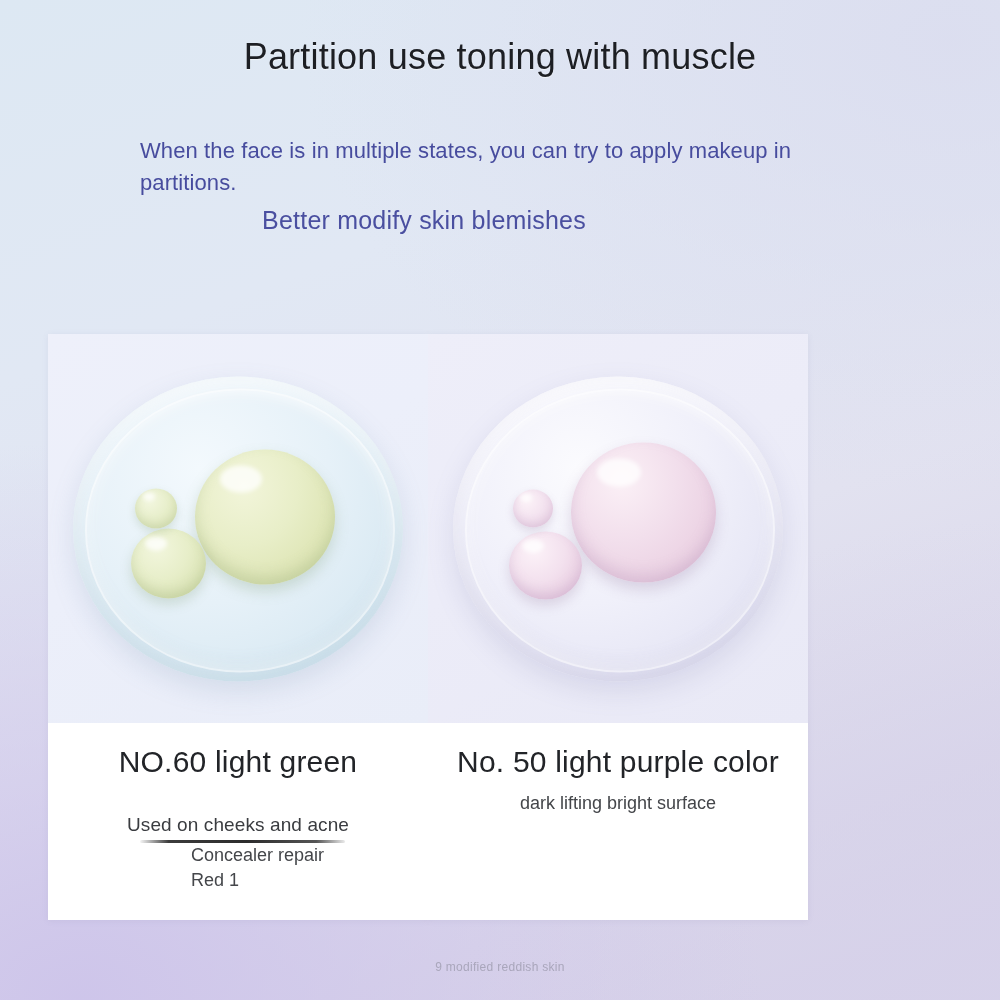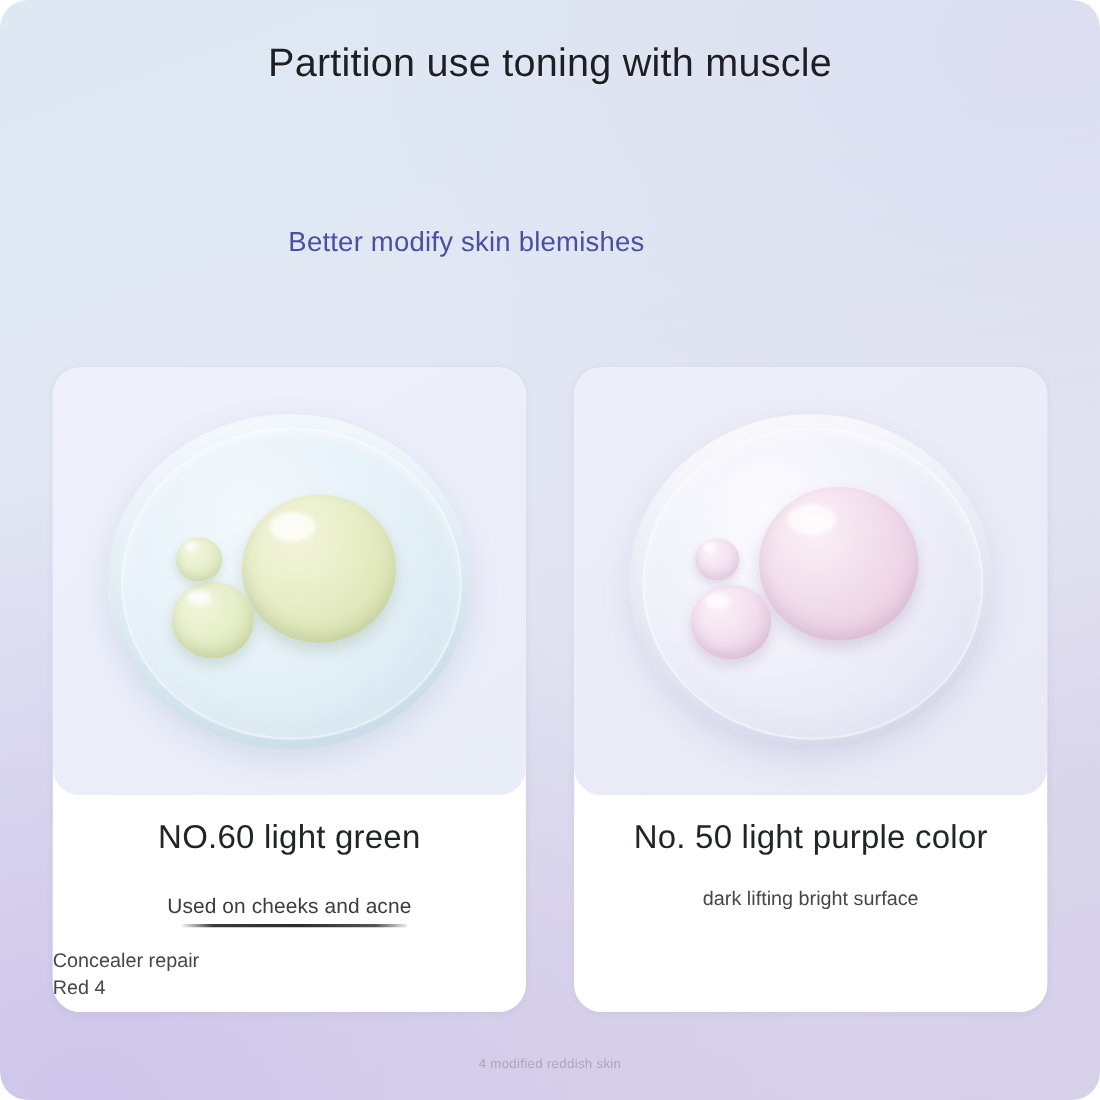--- a/index.html
+++ b/index.html
@@ -1,16 +1,16 @@
 <!DOCTYPE html>
 <html><head>
 <meta charset="utf-8">
 <title>Partition use toning with muscle</title>
 <style>
-  * { margin:0; padding:0; box-sizing:border-box;border-radius:25px; }
+  * { margin:0; padding:0; box-sizing:border-box; }
 
   html, body {
     width:1000px; height:1000px;
     overflow:hidden;
     font-family:"Liberation Sans", sans-serif;
   }
 
   .page {
     position:relative;
     width:1000px; height:1000px;
@@ -46,21 +46,21 @@
     text-align:center;
     font-size:25px;
     color:#4a4fa0;
     letter-spacing:0.2px;
   }
 
   
   .cards {
     position:absolute;
     left:48px; top:334px;
-    width:904px; height:586px;
+    width:760px; height:586px;
     display:flex;
     justify-content:space-between;
   }
 
   .card {
     width:430px; height:586px;
     display:flex;
     flex-direction:column;
     background:#ffffff;
     box-shadow:0 1px 6px rgba(120,120,160,0.10);
@@ -191,29 +191,29 @@
   .usage .stroke {
     position:absolute;
     bottom:0; height:3px;
     border-radius:2px;
     background:linear-gradient(90deg, rgba(60,60,60,0.05) 0%, #3b3b3b 14%, #2c2c2c 52%, #555 86%, rgba(80,80,80,0.12) 100%);
   }
   .usage .stroke.full  { left:6%;  width:92%; }
   .usage .stroke.short { left:0%;  width:52%; }
 
   .detail-left {
-    margin-top:18px;
+    padding-left:143px;
     font-size:18px;
     line-height:25px;
     color:#44464a;
     text-align:left;
   }
 
   .detail-right {
-    margin-top:26px;
+    margin-top:12px;
     text-align:center;
     font-size:18px;
     line-height:25px;
     color:#44464a;
   }
 
   .footer-note {
     position:absolute;
     left:0; top:960px; width:1000px;
     text-align:center;
@@ -222,20 +222,21 @@
     letter-spacing:0.3px;
   }
 </style>
 </head>
 <body>
 
 <div class="page">
 
   <h1 class="title">Partition use toning with muscle</h1>
 
+  <p class="subtitle">When the face is in multiple states, you can try to apply makeup in partitions.</p>
 
   <p class="tagline">Better modify skin blemishes</p>
 
   <div class="cards">
 
     <div class="card">
 
       <div class="card-media green">
         <div class="dish green">
           <div class="drop g-big"></div>
@@ -249,21 +250,21 @@
 
         <div class="usage-wrap">
           <span class="usage">
             <span>Used on cheeks and acne</span>
             <span class="stroke full"></span>
           </span>
         </div>
 
         <div class="detail-left">
           <div>Concealer repair</div>
-          <div>Red 4</div>
+          <div>Red 1</div>
         </div>
       </div>
     </div>
 
     <div class="card">
 
       <div class="card-media purple">
         <div class="dish purple">
           <div class="drop p-big"></div>
           <div class="drop p-mid"></div>
@@ -276,15 +277,15 @@
 
 
         <div class="detail-right">
           <div>dark lifting bright surface</div>
         </div>
       </div>
     </div>
 
   </div>
 
-  <div class="footer-note">4 modified reddish skin</div>
+  <div class="footer-note">9 modified reddish skin</div>
 
 </div>
 
 </body></html>

